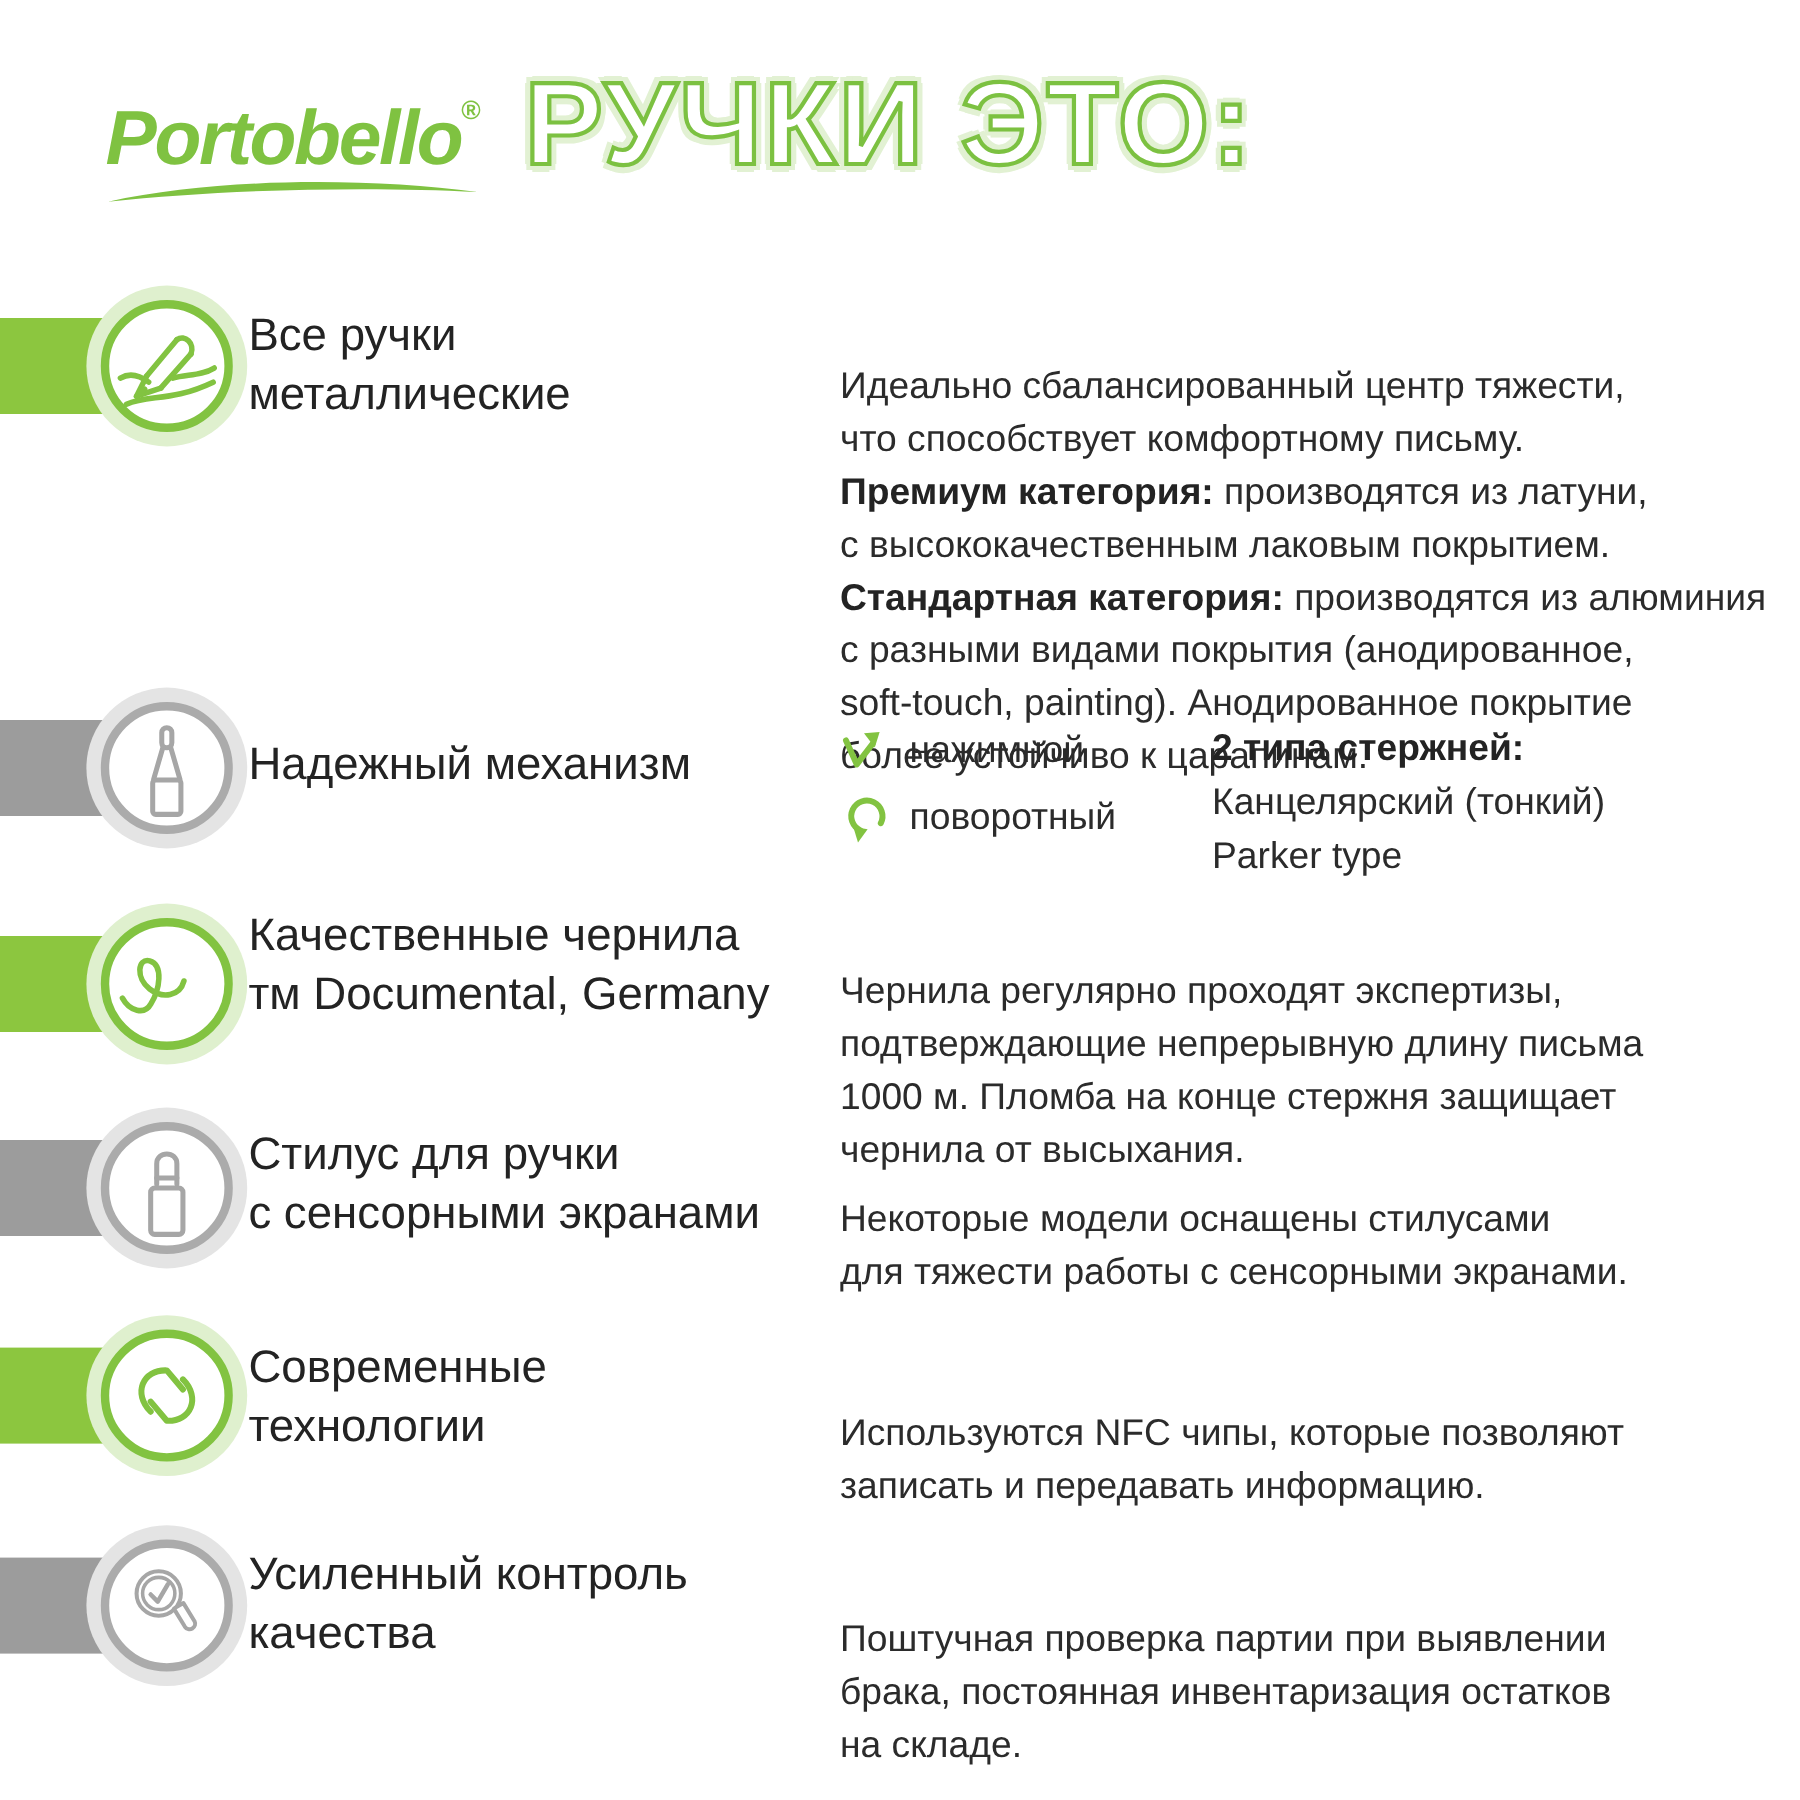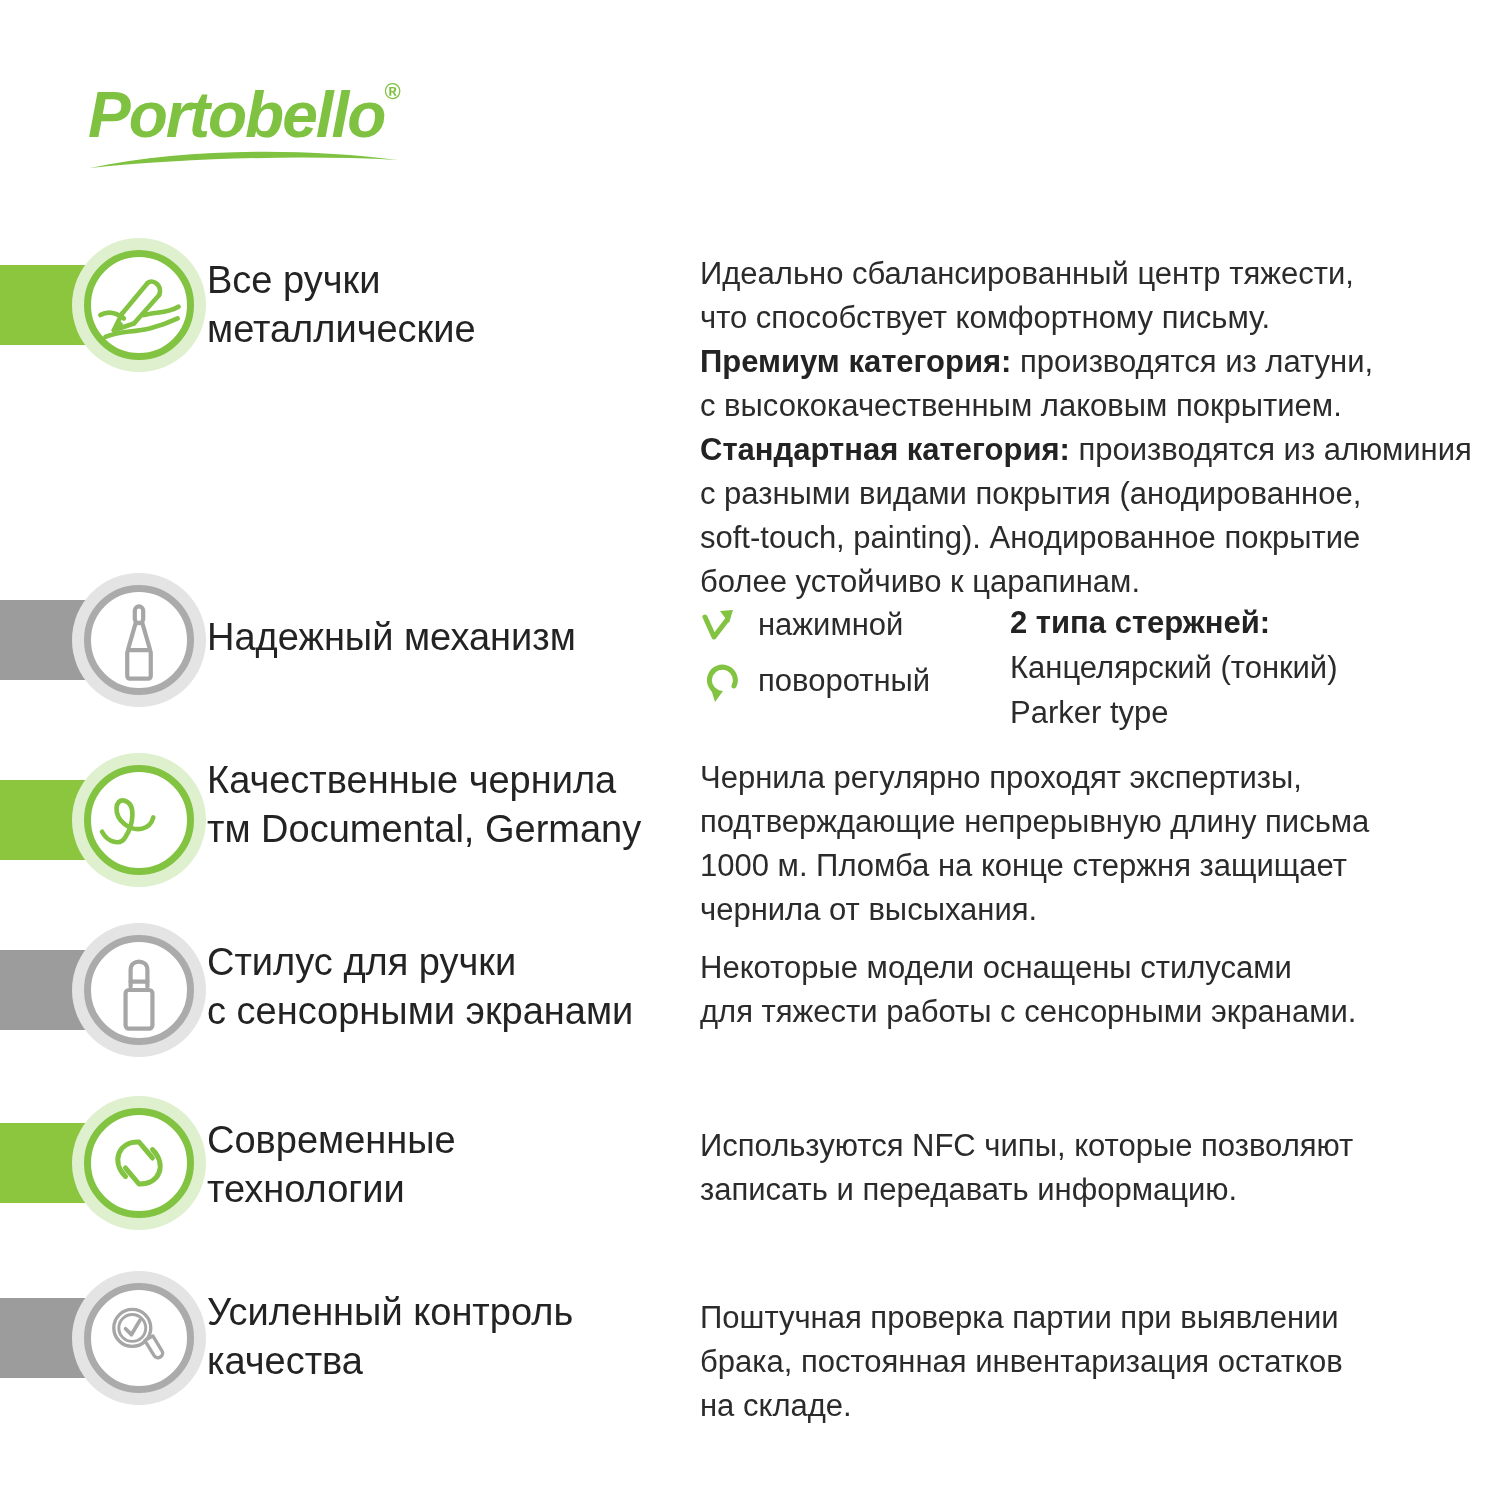--- a/index.html
+++ b/index.html
@@ -36,21 +36,21 @@
   .green .ring{border-color:#82c341;}
   .gray .bar{background:#9c9c9c;}
   .gray .halo{background:#e4e4e4;}
   .gray .ring{border-color:#ababab;}
   .heading{
     position:absolute;left:207px;width:480px;
     font-size:38px;line-height:49px;font-weight:400;color:#232323;white-space:pre-line;
   }
   .desc{
     position:absolute;left:700px;width:790px;
-    font-size:31px;line-height:44px;color:#2b2b2b;white-space:pre-line;
+    font-size:31px;line-height:44px;color:#2b2b2b;white-space:pre-line;margin-top:48px;
   }
   .desc b{font-weight:700;color:#232323;}
   
   .mech{position:absolute;left:698px;top:600px;width:300px;}
   .mech-option{display:flex;align-items:center;gap:16px;height:50px;margin-bottom:6px;}
   .mech-option svg{width:44px;height:44px;flex:0 0 44px;}
   .mech-label{font-size:31px;color:#2b2b2b;}
   .refills{position:absolute;left:1010px;top:600px;width:440px;font-size:31px;line-height:45px;color:#2b2b2b;}
   .refills-title{font-weight:700;color:#232323;}
   svg .ln{fill:none;stroke-linecap:round;stroke-linejoin:round;}
@@ -61,20 +61,21 @@
 <body>
 
 <div class="page">
 
   <div class="logo">
     <div class="logo-text"><span>Portobello</span><span class="logo-reg">®</span></div>
     <svg class="logo-swoosh" viewBox="0 0 310 24">
       <path d="M2 21 C 95 1, 215 1, 308 13 C 213 8, 97 11, 2 21 Z" fill="#7fc241"></path>
     </svg>
   </div>
+  <div class="main-title">РУЧКИ ЭТО:</div>
 
   <div class="iconblock green" style="top:305px">
     <div class="bar"></div>
     <div class="halo"></div>
     <div class="ring"></div>
     <svg class="iconsvg" viewBox="0 0 100 100">
       <g class="ln g-stroke" stroke-width="5.5">
         <path d="M 30,60 L 60,24"></path>
         <path d="M 44,72 L 74,38"></path>
         <path d="M 60,24 C 68,18 78,28 74,38"></path>

